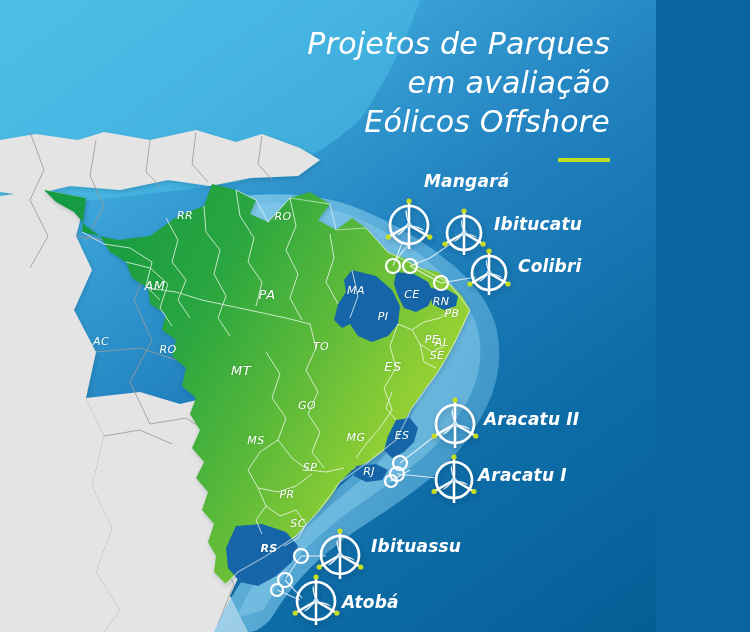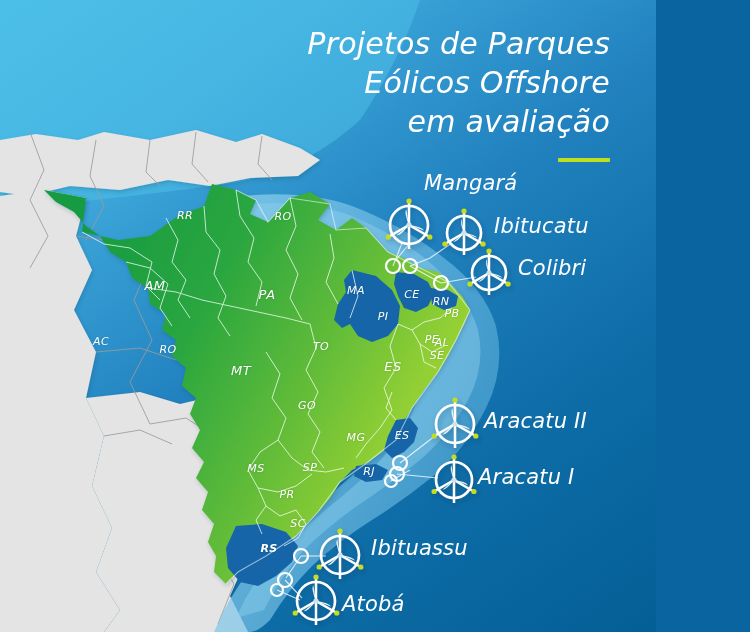--- a/index.html
+++ b/index.html
@@ -25,22 +25,22 @@
   }
   .accent-bar{
     display:block;margin-left:auto;margin-top:17px;
     width:52px;height:4px;background:#c4dd1e;border-radius:1px;
   }
 
   
   .plabel{
     position:absolute;
     font-family:"DejaVu Sans","Liberation Sans",sans-serif;
-    font-style:italic;font-weight:400;
-    font-size:21px;color:#ffffff;white-space:nowrap;
+    font-style:italic;font-weight:700;
+    font-size:17px;color:#ffffff;white-space:nowrap;
     letter-spacing:.2px;
     text-align:center;
   }
 
   
   .slabel{
     position:absolute;
     font-family:"DejaVu Sans","Liberation Sans",sans-serif;
     font-style:italic;font-weight:400;
     font-size:12px;color:#ffffff;white-space:nowrap;
@@ -316,22 +316,22 @@
           <path d="M316,601 Q328.8918732636692,602.6732016475879 331.03508193257454,606.4723222932107 Z" fill="#ffffff" opacity="0.9"></path>
           <path d="M316,601 Q308.1050282357003,611.328088924913 303.74328891009634,611.2846017549846 Z" fill="#ffffff" opacity="0.9"></path>
           <path d="M316,601 Q311.00309850063053,588.9987094274991 313.2216291573291,585.2430759518047 Z" fill="#ffffff" opacity="0.9"></path>
           <circle cx="316" cy="601" r="2.6" fill="#cfe4ef"></circle>
         </g>
       </g>
   </svg>
 
   <div class="title-block">
     <span class="title-line">Projetos de Parques</span>
+    <span class="title-line">em avaliação</span>
     <span class="title-line">Eólicos Offshore</span>
-    <span class="title-line">em avaliação</span>
     <span class="accent-bar"></span>
   </div>
 
   <div id="project-label-layer">
       <div class="plabel" style="left: 424px; top: 171px;">Mangará</div>
       <div class="plabel" style="left: 494px; top: 214px;">Ibitucatu</div>
       <div class="plabel" style="left: 518px; top: 256px;">Colibri</div>
       <div class="plabel" style="left: 484px; top: 409px;">Aracatu II</div>
       <div class="plabel" style="left: 478px; top: 465px;">Aracatu I</div>
       <div class="plabel" style="left: 371px; top: 536px;">Ibituassu</div>
@@ -349,21 +349,21 @@
       <div class="slabel sm" style="left: 356px; top: 290px;">MA</div>
       <div class="slabel sm" style="left: 383px; top: 316px;">PI</div>
       <div class="slabel sm" style="left: 412px; top: 294px;">CE</div>
       <div class="slabel sm" style="left: 441px; top: 301px;">RN</div>
       <div class="slabel sm" style="left: 452px; top: 313px;">PB</div>
       <div class="slabel sm" style="left: 432px; top: 327px; margin-top: 12px;">PE</div>
       <div class="slabel sm" style="left: 442px; top: 342px;">AL</div>
       <div class="slabel sm" style="left: 437px; top: 355px;">SE</div>
       <div class="slabel big" style="left: 393px; top: 366px;">ES</div>
       <div class="slabel sm" style="left: 307px; top: 405px;">GO</div>
-      <div class="slabel sm" style="left: 256px; top: 468px;">MS</div>
+      <div class="slabel sm" style="left: 256px; top: 440px;">MS</div>
       <div class="slabel sm" style="left: 356px; top: 437px;">MG</div>
       <div class="slabel sm" style="left: 402px; top: 435px;">ES</div>
       <div class="slabel sm" style="left: 310px; top: 467px;">SP</div>
       <div class="slabel sm" style="left: 369px; top: 471px;">RJ</div>
       <div class="slabel sm" style="left: 287px; top: 494px;">PR</div>
       <div class="slabel sm" style="left: 298px; top: 523px;">SC</div>
       <div class="slabel sm" style="left: 269px; top: 548px; font-weight: bold;">RS</div>
     </div>
 
 </div>

